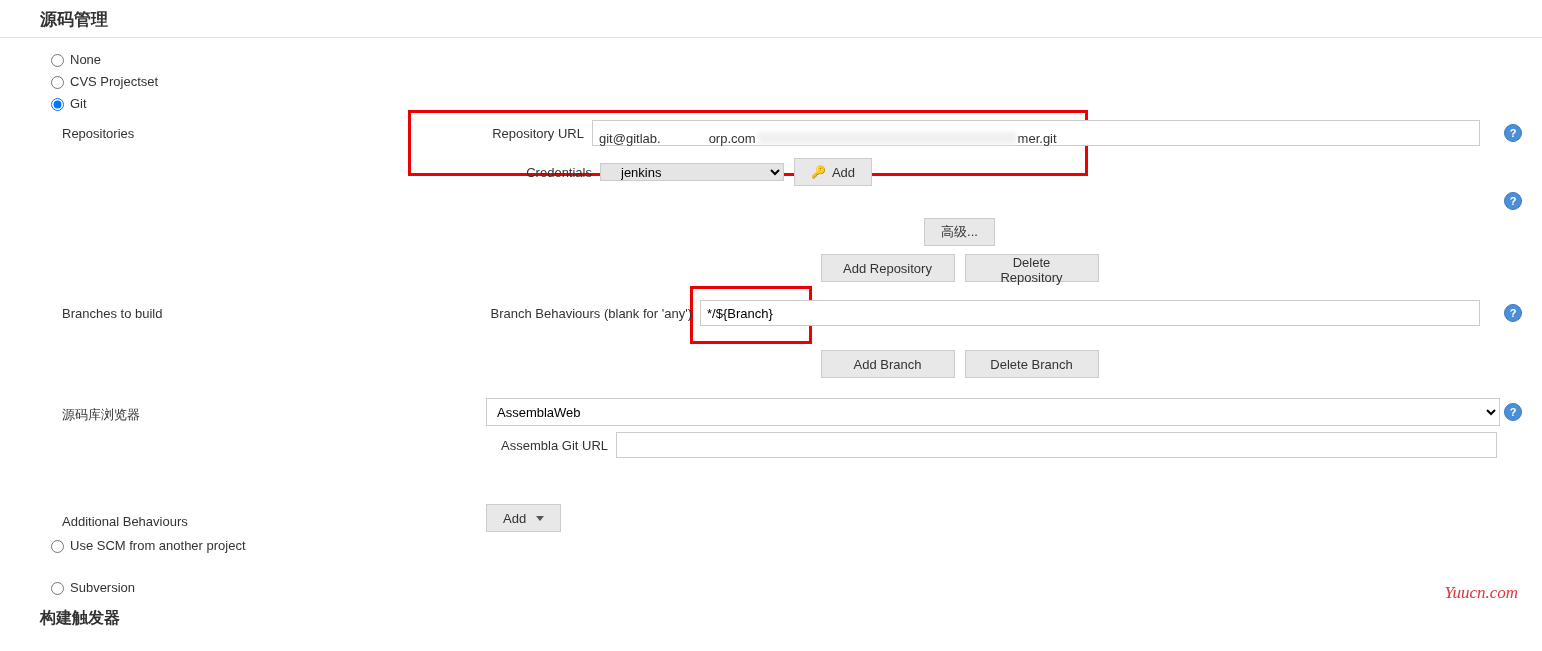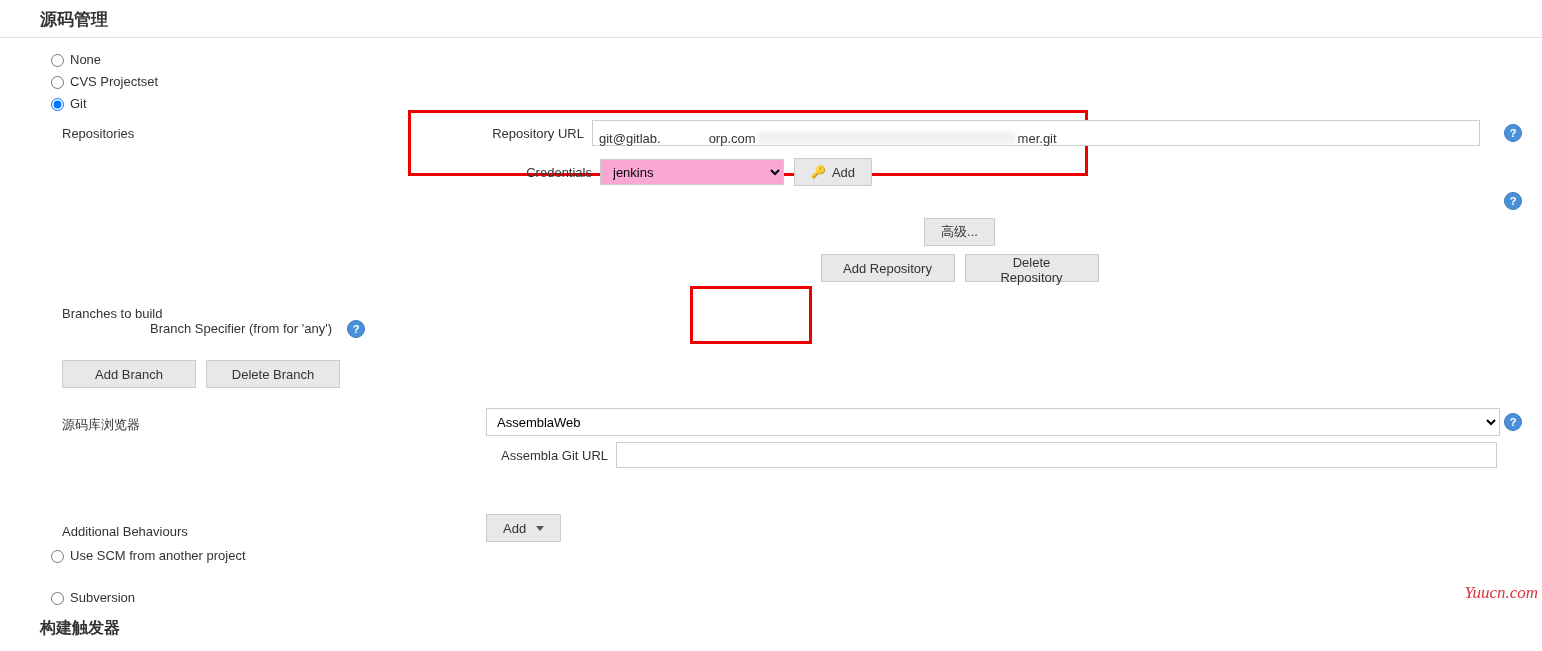--- a/index.html
+++ b/index.html
@@ -54,24 +54,24 @@
     height: 26px;
     border: 1px solid #ccc;
     padding: 0 6px;
     font-size: 13px;
     box-sizing: border-box;
   }
   input[type=text].wide.to-1480 { margin-right: 62px; }
   input[type=text].wide.to-1497 { margin-right: 45px; }
   select.cred {
     width: 184px;
-    height: 26px;
-    border: 1px solid #ccc;
-    background: #f9a8d4;
-    padding: 0 8px;
+    height: 18px;
+    border: 1px solid #ccc;
+    background: #e5e5e5;
+    padding: 0 16px;
     font-size: 13px;
   }
   select.browser {
     flex: 1;
     height: 28px;
     border: 1px solid #ccc;
     background: #fff;
     padding: 0 6px;
     font-size: 13px;
     margin-right: 42px;
@@ -134,21 +134,21 @@
   }
   .caret-down {
     display: inline-block;
     width: 0; height: 0;
     border-left: 4px solid transparent;
     border-right: 4px solid transparent;
     border-top: 5px solid #555;
   }
   .watermark {
     position: absolute;
-    right: 4px;
+    right: 24px;
     bottom: 48px;
     color: #d9363e;
     font-family: Georgia, serif;
     font-size: 17px;
     font-style: italic;
   }
   .triggers-title {
     font-weight: bold;
     padding: 10px 0 6px 40px;
     font-size: 16px;
@@ -228,25 +228,26 @@
           <div class="btn-row-right">
             <button class="grey-btn btn-fixed">Add Repository</button>
             <button class="grey-btn btn-fixed">Delete Repository</button>
           </div>
         </div>
       </div>
     </div>
 
     <div class="repo-block" style="margin-top:4px;">
       <div class="red-box" style="left:628px; top:-14px; width:122px; height:58px;"></div>
-      <div class="form-row" style="align-items:flex-start;flex-direction:column;">
+      <div class="form-row" style="align-items:flex-start;">
         <div class="left-label" style="width:360px;">Branches to build</div>
         <div style="flex:1;">
           <div class="form-row">
-            <div class="field-label" style="width:270px;">Branch Specifier (from for 'any')</div>
+            <div class="field-label" style="width:270px;">Branch Behaviours (blank for 'any')</div>
+            <input type="text" class="wide to-1480" value="*/${Branch}" style="">
             <span class="help-icon">?</span>
           </div>
           <div class="btn-row-right" style="margin-top:24px;">
             <button class="grey-btn btn-fixed">Add Branch</button>
             <button class="grey-btn btn-fixed">Delete Branch</button>
           </div>
         </div>
       </div>
     </div>
 

